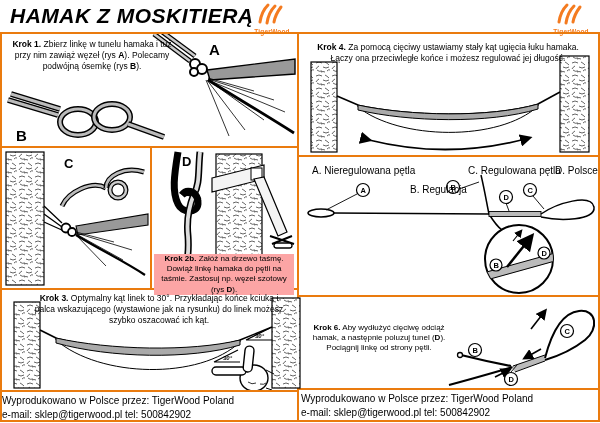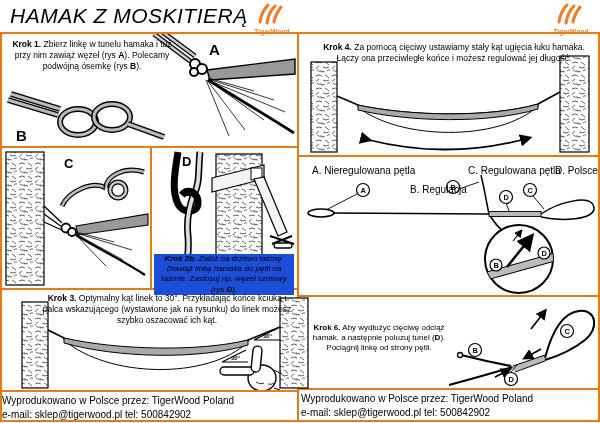--- a/index.html
+++ b/index.html
@@ -1,19 +1,19 @@
 <!DOCTYPE html>
 <html style="--accent: #EA7B0E; --logo: #F47B20; --ropegray: #BBBBBB;"><head>
 <meta charset="utf-8">
 <style>
   html,body{margin:0;padding:0;background:#fff;}
   .page{position:relative;width:600px;height:423px;background:#fff;overflow:hidden;
         font-family:"Liberation Sans",sans-serif;color:#000;}
   .oline{position:absolute;background:var(--accent,#EA7B0E);}
-  .title{position:absolute;left:10px;top:4px;font-size:21px;font-weight:normal;font-style:italic;
+  .title{position:absolute;left:10px;top:4px;font-size:21px;font-weight:bold;font-style:italic;
          letter-spacing:.5px;white-space:nowrap;}
   .brand{position:absolute;width:52px;text-align:center;}
   .brand .bname{display:block;font-size:6.5px;font-weight:bold;color:var(--logo,#F47B20);
                 letter-spacing:.2px;margin-top:-2px;}
   .panel{position:absolute;}
   .panel svg{position:absolute;left:0;top:0;}
   .step-text{position:absolute;text-align:center;font-size:8.5px;line-height:1.28;z-index:3;}
   .sm{font-size:8px;}
   .legend-item{position:absolute;top:8px;font-size:10px;white-space:nowrap;z-index:3;}
   .footer{position:absolute;text-align:left;font-size:10px;line-height:1.4;}
@@ -155,24 +155,24 @@
         <rect x="122" y="95" width="18" height="5" rx="2.5" fill="#fff" stroke="#000" stroke-width="1.3"></rect>
       </g>
       <g>
         <path d="M26,4 C22,28 20,44 26,56 C30,65 45,66 46,56 C47,47 36,41 30,47" fill="none" stroke="#000" stroke-width="7"></path>
         <path d="M48,4 C46,22 48,36 42,46 C38,56 34,70 36,88 C37,102 36,110 34,120" fill="none" stroke="#000" stroke-width="7"></path>
         <path d="M48,4 C46,22 48,36 42,46 C38,56 34,70 36,88 C37,102 36,110 34,120" fill="none" stroke="#ddd" stroke-width="3.8"></path>
         <path d="M30,47 C34,41 43,42 46,52" fill="none" stroke="#000" stroke-width="7"></path>
         <text class="figlab-s" x="30" y="18">D</text>
       </g>
     </svg>
-    <div class="step-text sm" style="left:2px;top:106px;width:140px;background:#1d4ed8;font-style:italic;"><b>Krok 2b.</b> Załóż na drzewo taśmę. Dowiąż linkę hamaka do pętli na taśmie. Zastosuj np. węzeł szotowy (rys <b>D</b>).</div>
-  </div>
-
-  <div class="panel" style="left:18px;top:290px;width:349px;height:100px;">
+    <div class="step-text sm" style="left:2px;top:106px;width:140px;background:#fca5a5;"><b>Krok 2b.</b> Załóż na drzewo taśmę. Dowiąż linkę hamaka do pętli na taśmie. Zastosuj np. węzeł szotowy (rys <b>D</b>).</div>
+  </div>
+
+  <div class="panel" style="left:10px;top:290px;width:349px;height:100px;">
     <div class="step-text" style="left:24px;top:3px;width:250px;"><b>Krok 3.</b> Optymalny kąt linek to 30°. Przykładając końce kciuka i palca wskazującego (wystawione jak na rysunku) do linek możesz szybko oszacować ich kąt.</div>
     <svg width="295" height="100" viewBox="0 0 295 100">
       <rect x="4" y="12" width="26" height="86" fill="url(#bark)" stroke="#000" stroke-width="1.2"></rect>
       <rect x="262" y="8" width="28" height="90" fill="url(#bark)" stroke="#000" stroke-width="1.2"></rect>
       <g>
         <path d="M30,40 L46,48" stroke="#000" stroke-width="1.6"></path>
         <path d="M230,50 L262,37" stroke="#000" stroke-width="1.6"></path>
         <path d="M46,50 C90,88 190,90 230,52 L230,50 C180,64 100,62 46,48 Z" fill="#fff" stroke="#000" stroke-width="1"></path>
         <path d="M46,48 C100,60 180,62 230,50 L230,55 C180,70 100,68 46,53 Z" fill="#aaa" stroke="#000" stroke-width="1"></path>
       </g>
@@ -193,21 +193,21 @@
       </g>
     </svg>
   </div>
 
   <div class="footer" style="left:2px;top:394px;width:294px;">
     <div>Wyprodukowano w Polsce przez: TigerWood Poland</div>
     <div>e-mail: sklep@tigerwood.pl tel: 500842902</div>
   </div>
 
   <div class="panel" style="left:299px;top:34px;width:299px;height:121px;">
-    <div class="step-text" style="left:18px;top:8px;width:262px;margin-left:6px;"><b>Krok 4.</b> Za pomocą cięciwy ustawiamy stały kąt ugięcia łuku hamaka. Łączy ona przeciwległe końce i możesz regulować jej długość.</div>
+    <div class="step-text" style="left:18px;top:8px;width:262px;"><b>Krok 4.</b> Za pomocą cięciwy ustawiamy stały kąt ugięcia łuku hamaka. Łączy ona przeciwległe końce i możesz regulować jej długość.</div>
     <svg width="299" height="121" viewBox="0 0 299 121">
       <rect x="12" y="28" width="26" height="90" fill="url(#bark)" stroke="#000" stroke-width="1.2"></rect>
       <rect x="261" y="22" width="29" height="96" fill="url(#bark)" stroke="#000" stroke-width="1.2"></rect>
       <g>
         <path d="M38,62 L59,71" stroke="#000" stroke-width="1.6"></path>
         <path d="M239,70 L261,58" stroke="#000" stroke-width="1.6"></path>
         <path d="M59,73 C100,106 200,108 239,72 L239,70 C190,84 110,82 59,71 Z" fill="#fff" stroke="#000" stroke-width="1"></path>
         <path d="M59,71 C110,82 190,84 239,70 L239,75 C190,90 110,88 59,76 Z" fill="#aaa" stroke="#000" stroke-width="1"></path>
       </g>
       <path d="M70,106 Q150,126 230,104" fill="none" stroke="#000" stroke-width="1.8" marker-start="url(#ah)" marker-end="url(#ah)"></path>

